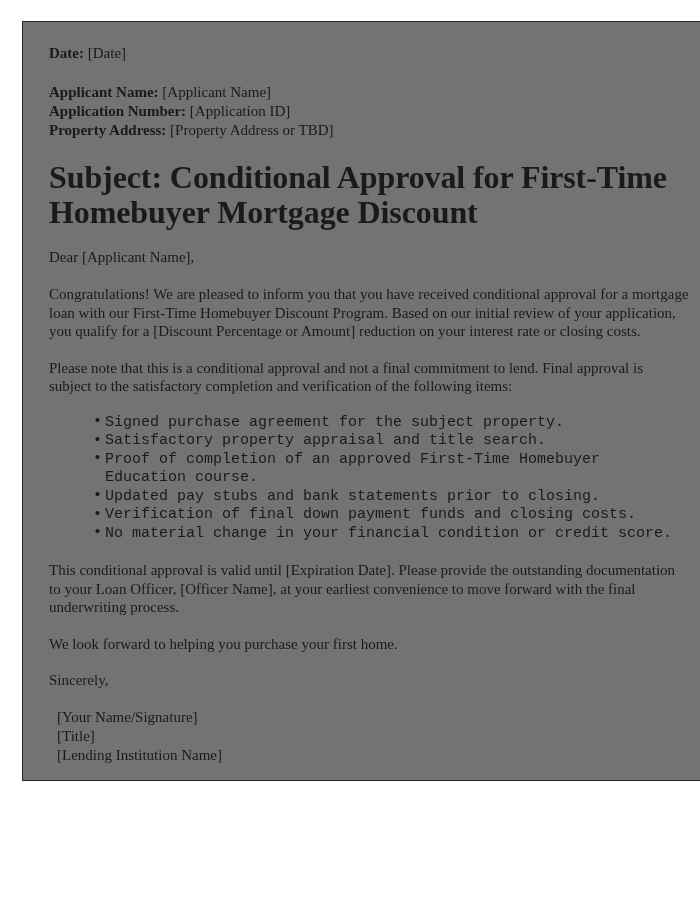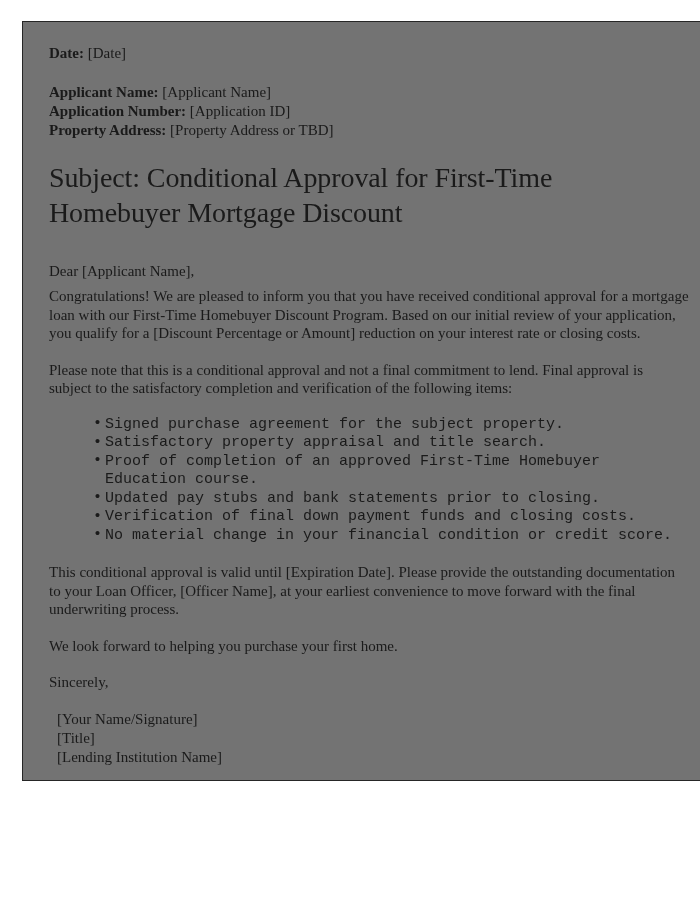--- a/index.html
+++ b/index.html
@@ -40,31 +40,31 @@
     font-size: 15px;
     line-height: 19px;
     margin: 0 0 6px 0;
   }
   .meta-line { white-space: nowrap; }
 
   .lbl { font-weight: bold; }
   .val { font-weight: normal; }
 
   .subject-heading {
-    font-size: 28px;
-    font-weight: normal;
+    font-size: 32px;
+    font-weight: bold;
     line-height: 35px;
-    margin: 20px 0 32px 0;
+    margin: 20px 0 18px 0;
     letter-spacing: -0.1px;
   }
 
   .salutation {
     font-size: 15px;
     line-height: 19px;
-    margin: 0 0 6px 0;
+    margin: 0 0 18px 0;
   }
 
   .body-para {
     font-size: 15px;
     line-height: 18.5px;
     margin: 0 0 18px 0;
     text-align: left;
   }
 
   .req-list {

